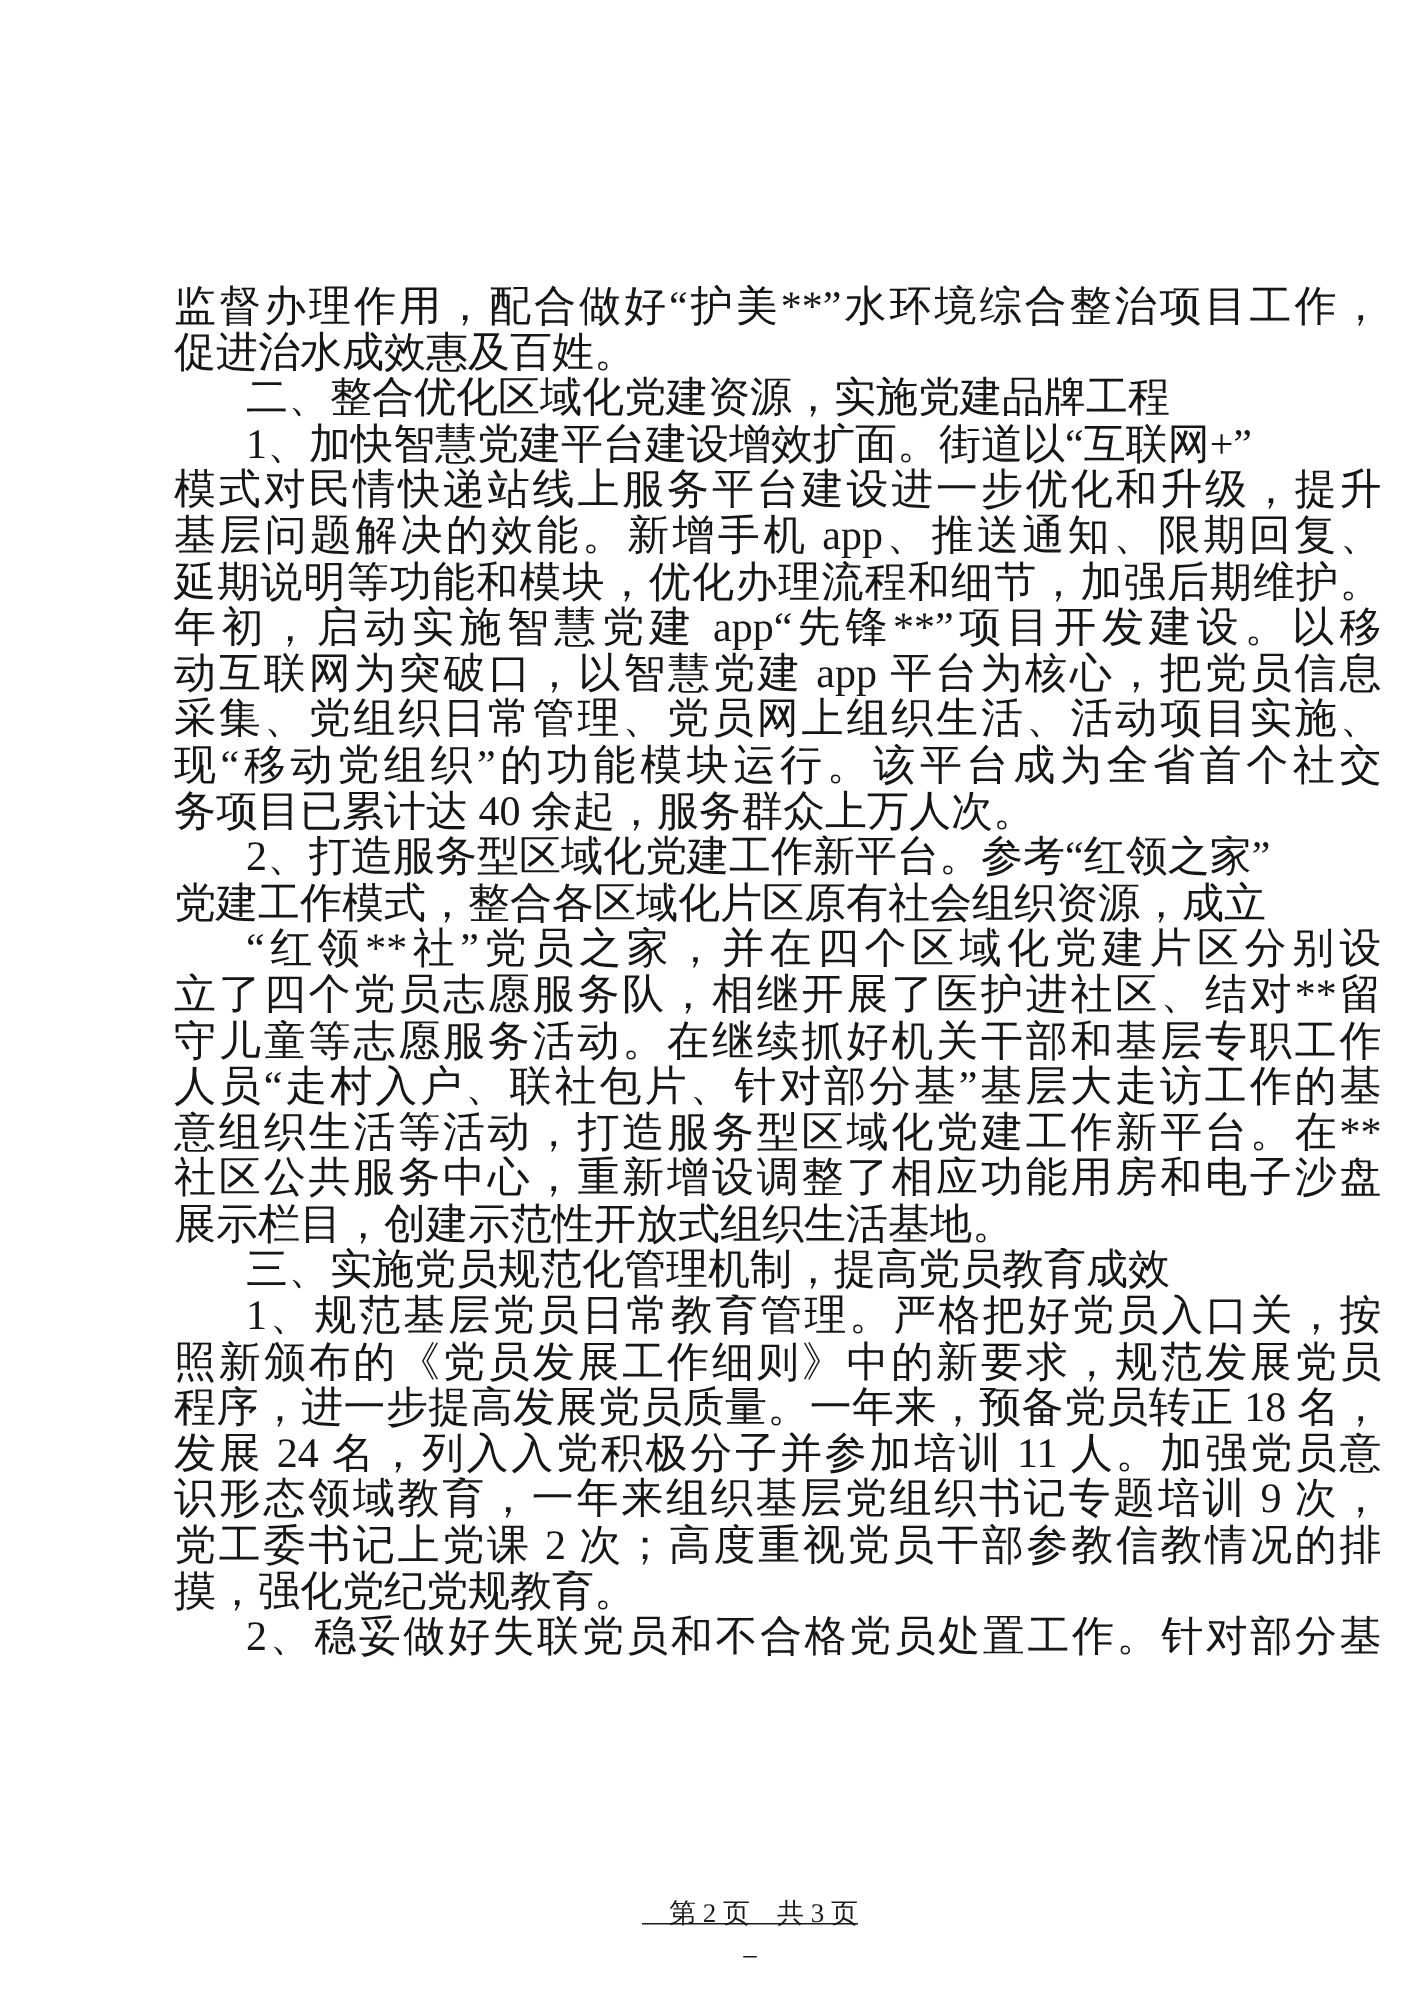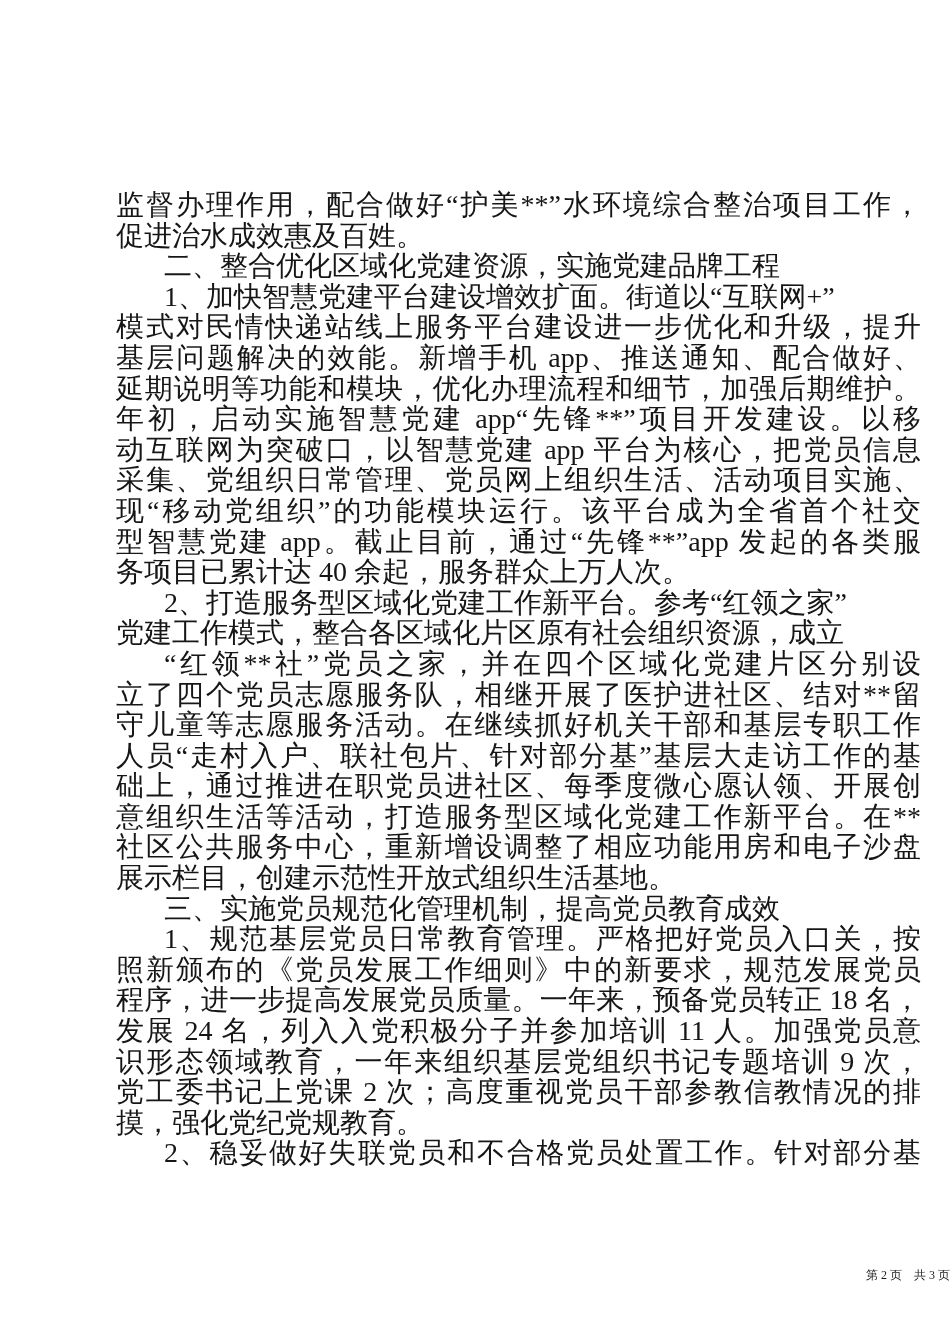--- a/index.html
+++ b/index.html
@@ -33,52 +33,51 @@
     text-align-last: left;
   }
   .line.ind {
     text-indent: 48px;
   }
   .footer {
     position: absolute;
     left: 50px;
     top: 1242px;
     width: 900px;
-    text-align: right;
-    font-size: 12px;
+    text-align: center;
+    font-size: 18px;
     line-height: 22px;
     white-space: pre;
     color: #1a1a1a;
+    text-decoration: underline;
   }
 </style>
 </head>
 <body>
 
 <div class="page">
   <div class="doc">
     <div class="line full">监督办理作用，配合做好“护美**”水环境综合整治项目工作，</div>
     <div class="line end">促进治水成效惠及百姓。</div>
     <div class="line ind end">二、整合优化区域化党建资源，实施党建品牌工程</div>
     <div class="line ind end">1、加快智慧党建平台建设增效扩面。街道以“互联网+”</div>
     <div class="line full">模式对民情快递站线上服务平台建设进一步优化和升级，提升</div>
-    <div class="line full">基层问题解决的效能。新增手机 app、推送通知、配合做好、</div>
+    <div class="line full">基层问题解决的效能。新增手机 app、推送通知、限期回复、</div>
     <div class="line full">延期说明等功能和模块，优化办理流程和细节，加强后期维护。</div>
     <div class="line full">年初，启动实施智慧党建 app“先锋**”项目开发建设。以移</div>
     <div class="line full">动互联网为突破口，以智慧党建 app 平台为核心，把党员信息</div>
     <div class="line full">采集、党组织日常管理、党员网上组织生活、活动项目实施、</div>
     <div class="line full">现“移动党组织”的功能模块运行。该平台成为全省首个社交</div>
-    <div class="line full">型智慧党建 app。截止目前，通过“先锋**”app 发起的各类服</div>
     <div class="line end">务项目已累计达 40 余起，服务群众上万人次。</div>
     <div class="line ind end">2、打造服务型区域化党建工作新平台。参考“红领之家”</div>
     <div class="line end">党建工作模式，整合各区域化片区原有社会组织资源，成立</div>
     <div class="line ind full">“红领**社”党员之家，并在四个区域化党建片区分别设</div>
     <div class="line full">立了四个党员志愿服务队，相继开展了医护进社区、结对**留</div>
     <div class="line full">守儿童等志愿服务活动。在继续抓好机关干部和基层专职工作</div>
     <div class="line full">人员“走村入户、联社包片、针对部分基”基层大走访工作的基</div>
-    <div class="line full">础上，通过推进在职党员进社区、每季度微心愿认领、开展创</div>
     <div class="line full">意组织生活等活动，打造服务型区域化党建工作新平台。在**</div>
     <div class="line full">社区公共服务中心，重新增设调整了相应功能用房和电子沙盘</div>
     <div class="line end">展示栏目，创建示范性开放式组织生活基地。</div>
     <div class="line ind end">三、实施党员规范化管理机制，提高党员教育成效</div>
     <div class="line ind full">1、规范基层党员日常教育管理。严格把好党员入口关，按</div>
     <div class="line full">照新颁布的《党员发展工作细则》中的新要求，规范发展党员</div>
     <div class="line full">程序，进一步提高发展党员质量。一年来，预备党员转正 18 名，</div>
     <div class="line full">发展 24 名，列入入党积极分子并参加培训 11 人。加强党员意</div>
     <div class="line full">识形态领域教育，一年来组织基层党组织书记专题培训 9 次，</div>
     <div class="line full">党工委书记上党课 2 次；高度重视党员干部参教信教情况的排</div>

